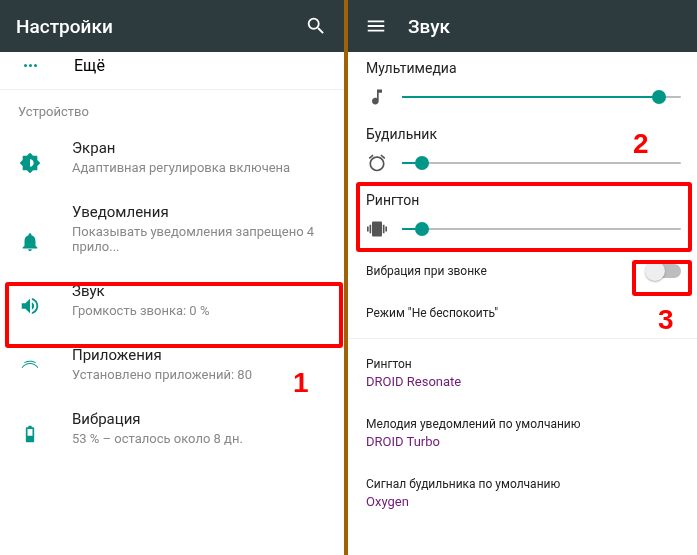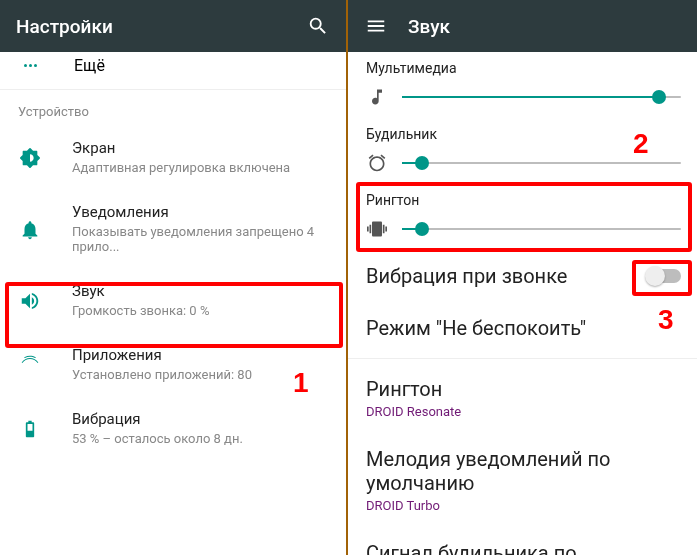--- a/index.html
+++ b/index.html
@@ -1,26 +1,26 @@
 <!DOCTYPE html>
 <html><head>
 <meta charset="utf-8">
 <style>
   * { box-sizing: border-box; margin: 0; padding: 0; }
   body { font-family: Roboto, Arial, sans-serif; background: #fff; width: 697px; height: 555px; display: flex; }
   .pane { height: 555px; overflow: hidden; background: #fff; position: relative; }
-  .pane-left { width: 348px; border-right: 2px solid #a16207; }
+  .pane-left { width: 348px; border-right: 4px solid #a16207; }
   .pane-right { width: 349px; }
   .appbar { background: #2d3b3e; color: #fff; height: 52px; display: flex; align-items: center; padding: 0 16px; }
   .appbar .title { font-size: 19px; font-weight: 500; flex: 1; }
   .appbar .iconbtn { width: 24px; height: 24px; display: flex; align-items: center; justify-content: center; cursor: pointer; margin-right: 20px; }
   .appbar .iconbtn:last-child { margin-right: 0; }
   .icon-search svg, .icon-menu svg { fill: #fff; }
   .list { padding: 0; }
-  .row { display: flex; align-items: center; padding: 14px 16px 14px 18px; }
+  .row { display: flex; align-items: flex-end; padding: 14px 16px 14px 18px; }
   .row .ricon { width: 24px; height: 24px; margin-right: 30px; flex-shrink: 0; display: flex; align-items: center; justify-content: center; margin-top: 2px; }
   .row .rtext { flex: 1; }
   .row .rtitle { font-size: 15px; color: #222; }
   .row .rsub { font-size: 13px; color: #888; margin-top: 3px; }
   .section-label { font-size: 13px; color: #888; padding: 10px 16px 6px 18px; }
   .teal { fill: #009688; color: #009688; }
   .highlight-box { border: 4px solid #f00; border-radius: 3px; }
   .box-l { position: absolute; left: 5px; top: 282px; width: 338px; height: 66px; pointer-events: none; }
   .box-r1 { position: absolute; left: 356px; top: 182px; width: 336px; height: 70px; pointer-events: none; }
   .box-r2 { position: absolute; left: 632px; top: 260px; width: 60px; height: 36px; pointer-events: none; }
@@ -30,21 +30,21 @@
   .ann3 { left: 658px; top: 304px; }
   .slider-row { padding: 8px 16px 10px 18px; }
   .slider-label { font-size: 14px; color: #222; margin-bottom: 10px; }
   .slider-ctrl { display: flex; align-items: center; }
   .slider-ctrl .sicon { width: 22px; height: 22px; margin-right: 14px; flex-shrink: 0; display:flex; align-items:center; justify-content:center; }
   .slider-track { flex: 1; height: 2px; background: #bdbdbd; position: relative; border-radius: 2px; }
   .slider-fill { position: absolute; left: 0; top: 0; height: 2px; background: #009688; }
   .slider-thumb { position: absolute; top: -6px; width: 14px; height: 14px; border-radius: 50%; background: #009688; transform: translateX(-7px); }
   .setting-row { padding: 14px 16px 14px 18px; display: flex; align-items: center; }
   .setting-row .stext { flex: 1; }
-  .setting-row .stitle { font-size: 20px; color: #222; }
+  .setting-row .stitle { font-size: 12px; color: #222; }
   .setting-row .ssub { font-size: 13px; color: #701a75; margin-top: 3px; }
   .switch { width: 34px; height: 14px; background: #bdbdbd; border-radius: 7px; position: relative; }
   .switch .knob { position: absolute; left: -2px; top: -3px; width: 20px; height: 20px; border-radius: 50%; background: #eee; box-shadow: 0 1px 2px rgba(0,0,0,.3); }
   .sep { height: 1px; background: #eee; margin: 4px 0; }
   .more-row { display:flex; padding:4px 16px 10px 24px; }
   .more-dots { width:20px; display:flex; align-items:center; margin-right:30px;}
   .more-dots span{ width:3px;height:3px;background:#009688;border-radius:50%;margin-right:2px;}
 </style>
 </head>
 <body>

